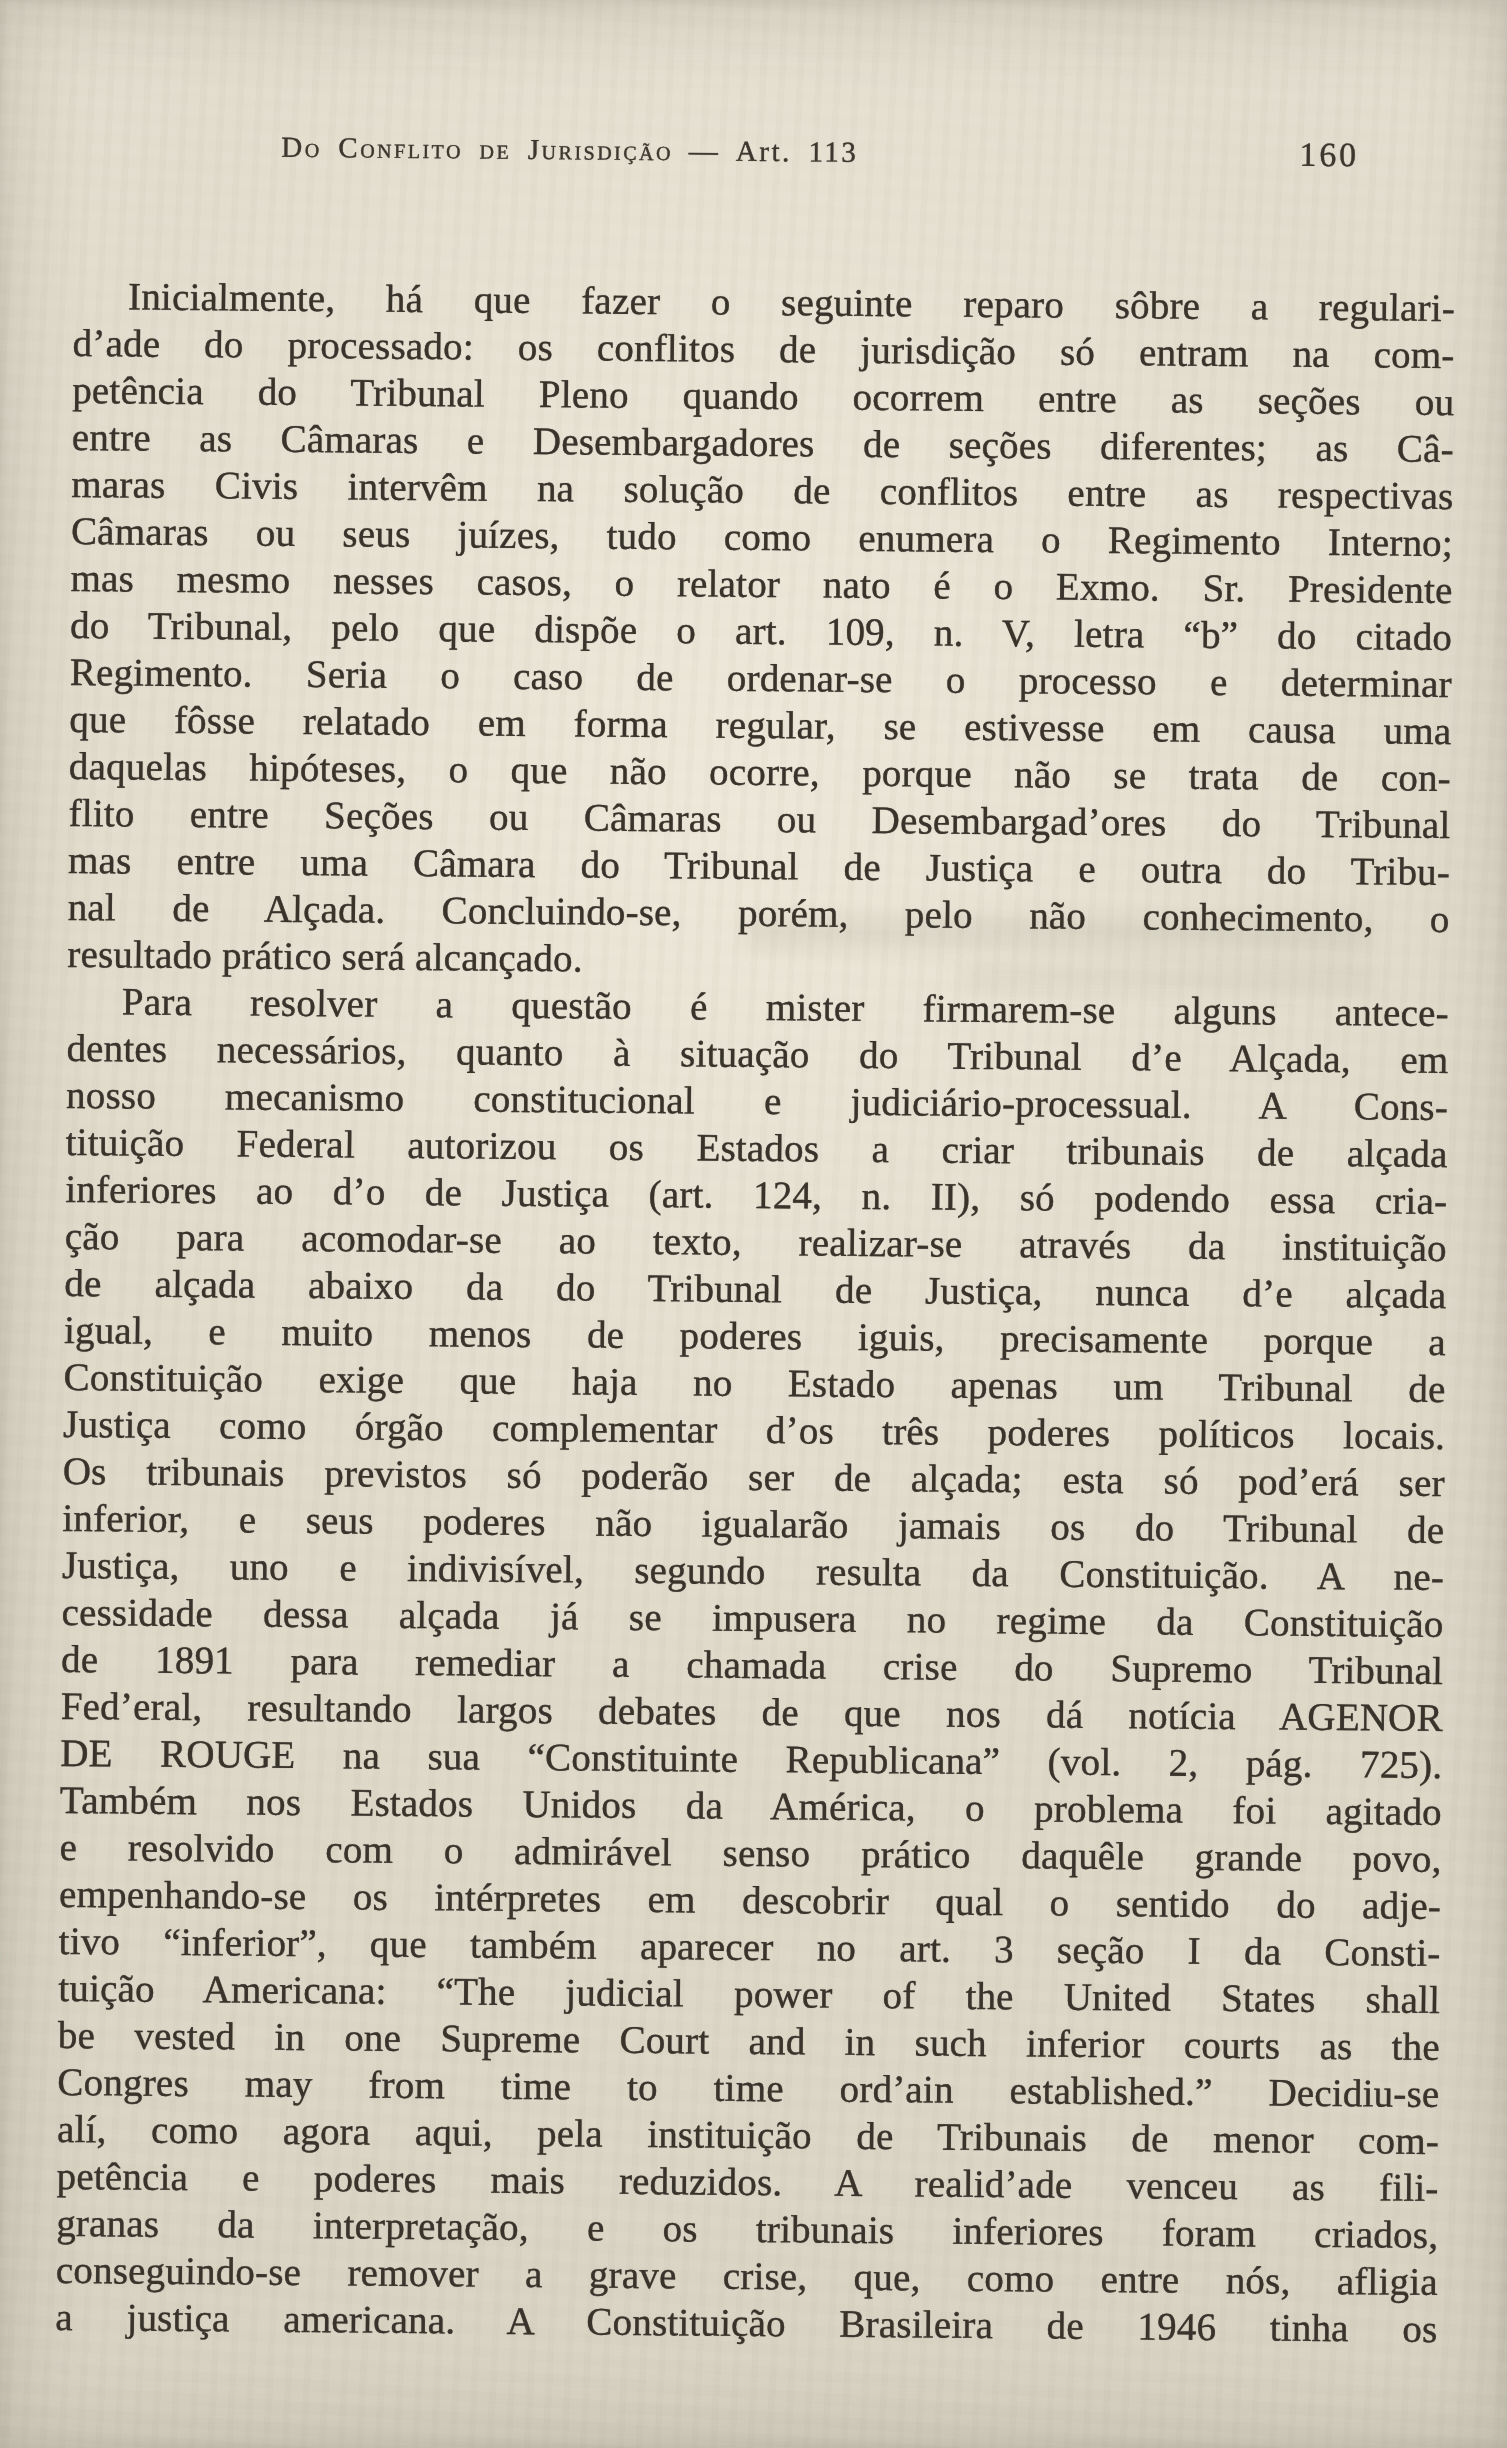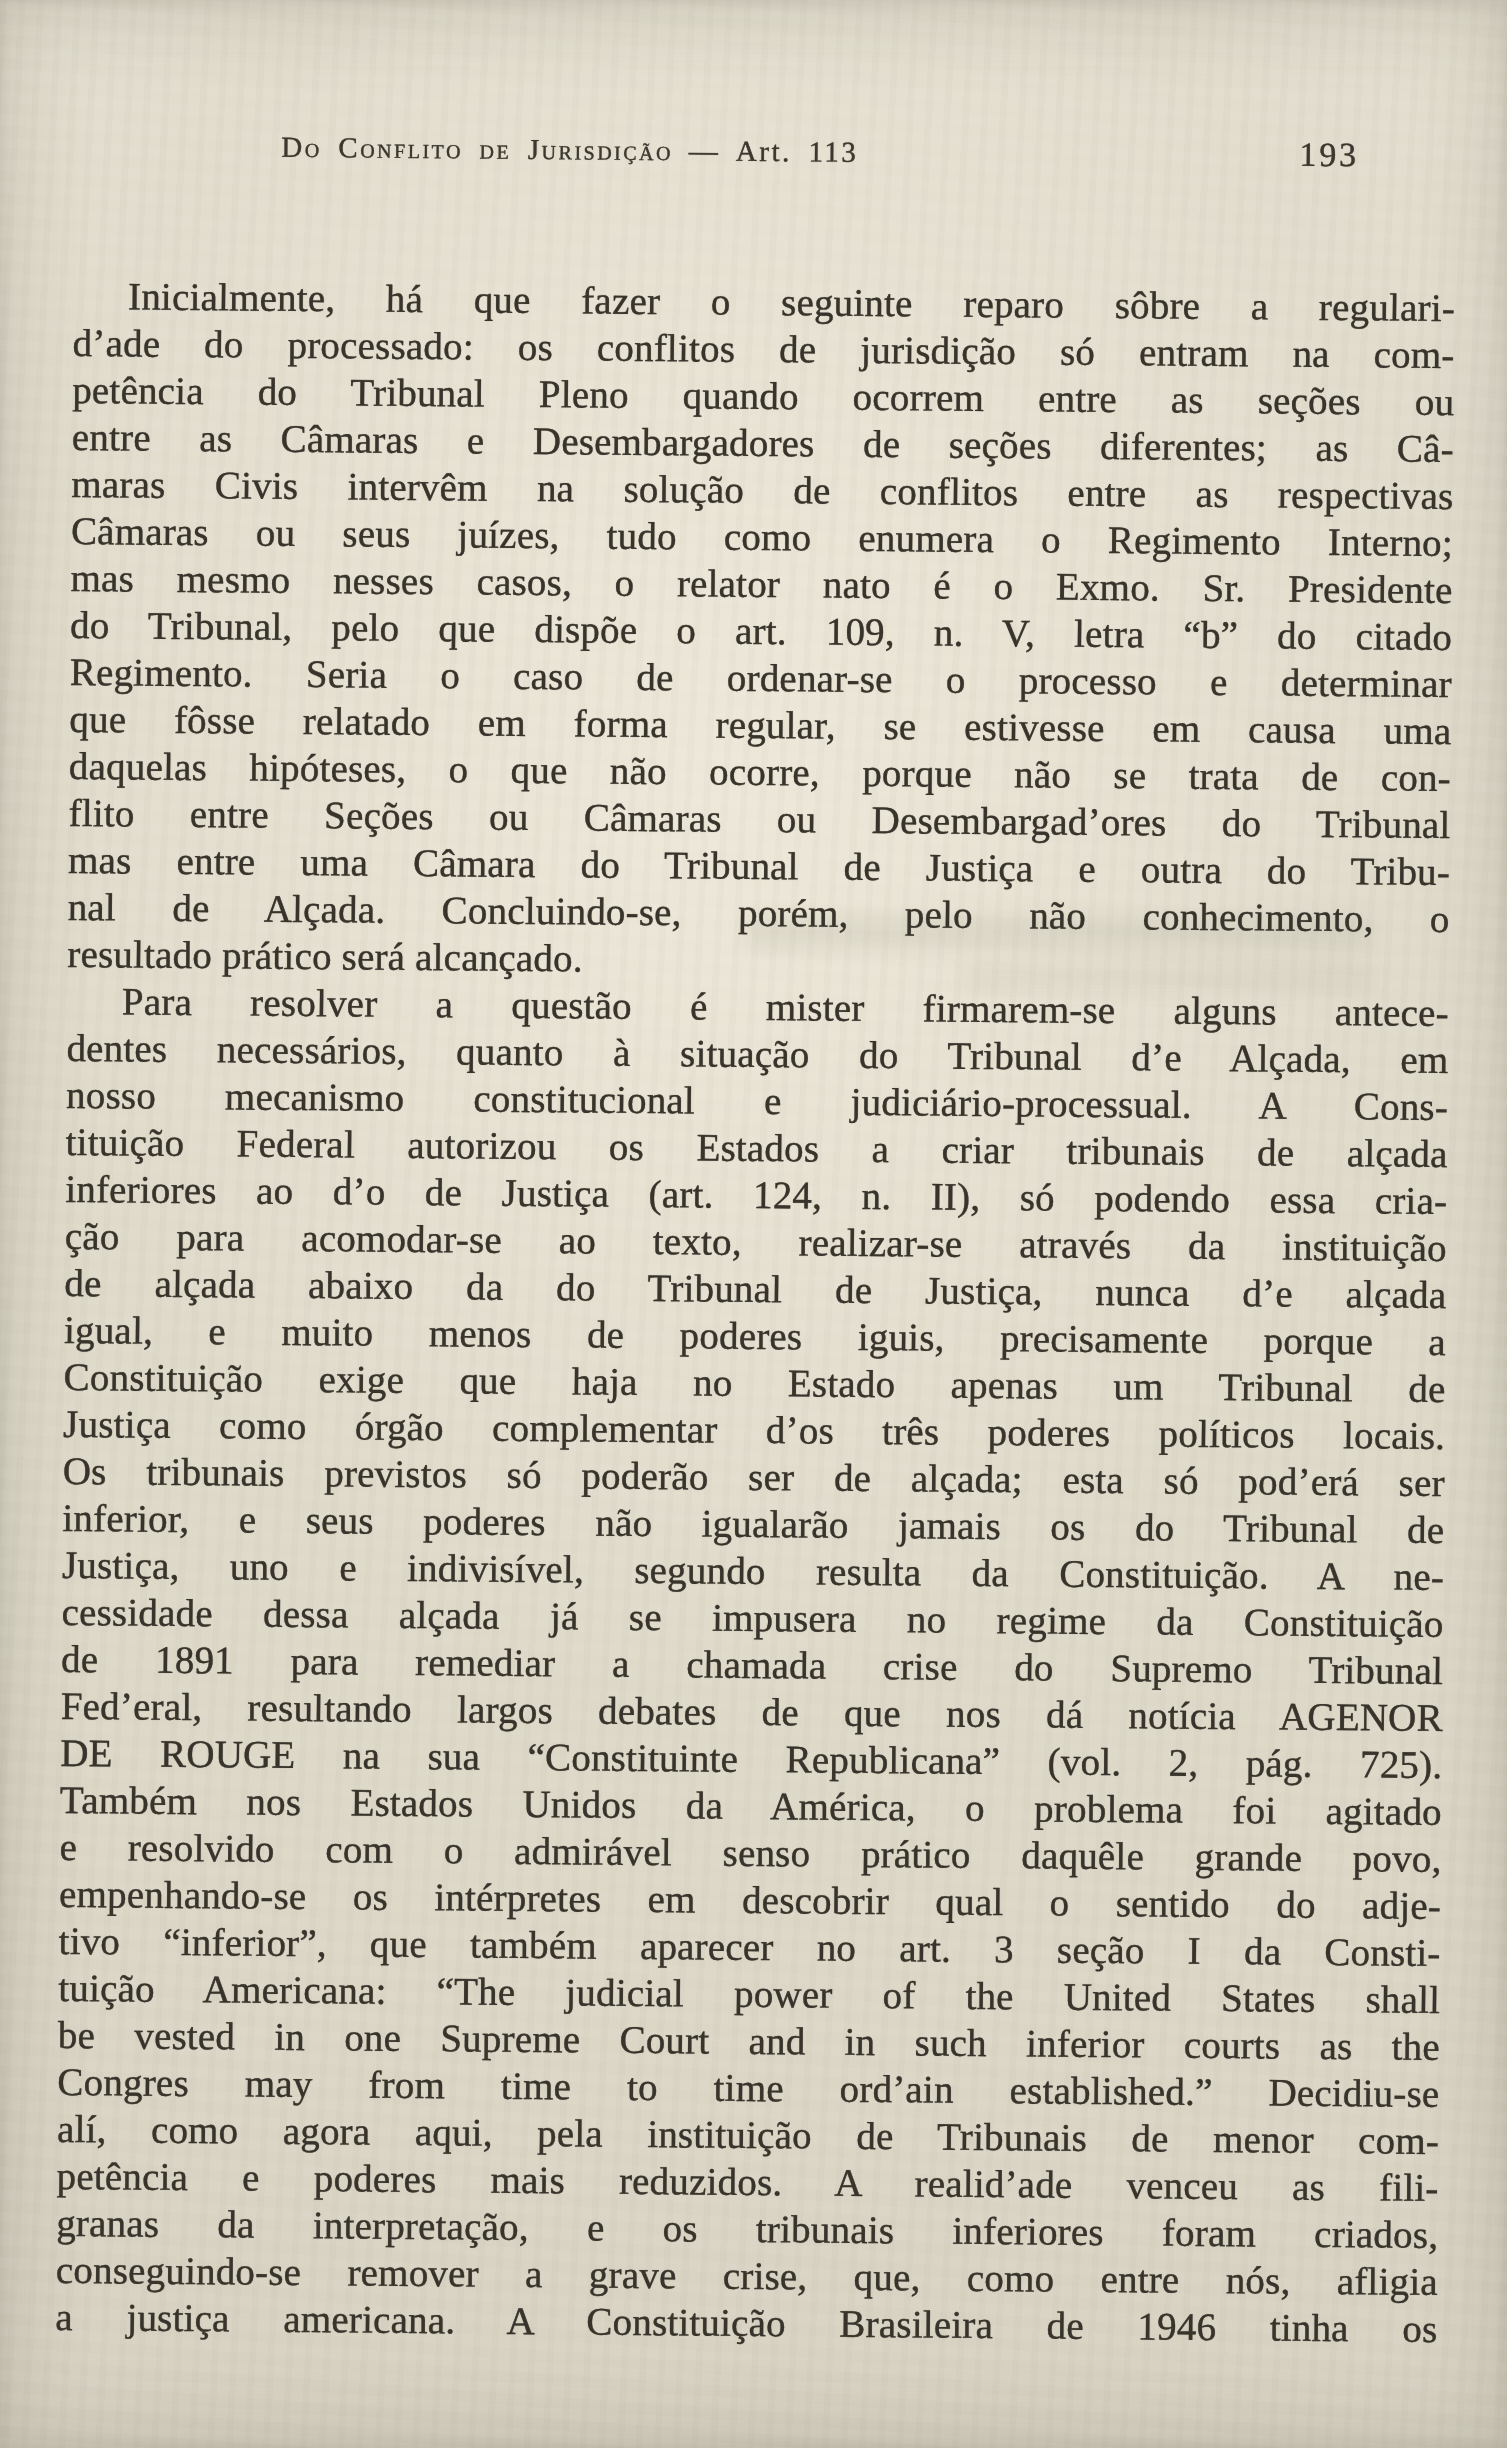--- a/index.html
+++ b/index.html
@@ -108,21 +108,21 @@
 
   <div class="smudge s1"></div>
   <div class="smudge s2"></div>
 
   <div class="scan-content">
 
     <header class="running-head">
       <div class="head-title">
         <span class="smallcaps">Do Conflito de Jurisdição</span><span class="dash">—</span><span class="article">Art. 113</span>
       </div>
-      <div class="page-number">193</div>
+      <div class="page-number">160</div>
     </header>
 
     <main class="text-block">
         <div class="line indent">Inicialmente, há que fazer o seguinte reparo sôbre a regulari-</div>
         <div class="line">d’ade do processado: os conflitos de jurisdição só entram na com-</div>
         <div class="line">petência do Tribunal Pleno quando ocorrem entre as seções ou</div>
         <div class="line">entre as Câmaras e Desembargadores de seções diferentes; as Câ-</div>
         <div class="line">maras Civis intervêm na solução de conflitos entre as respectivas</div>
         <div class="line">Câmaras ou seus juízes, tudo como enumera o Regimento Interno;</div>
         <div class="line">mas mesmo nesses casos, o relator nato é o Exmo. Sr. Presidente</div>

